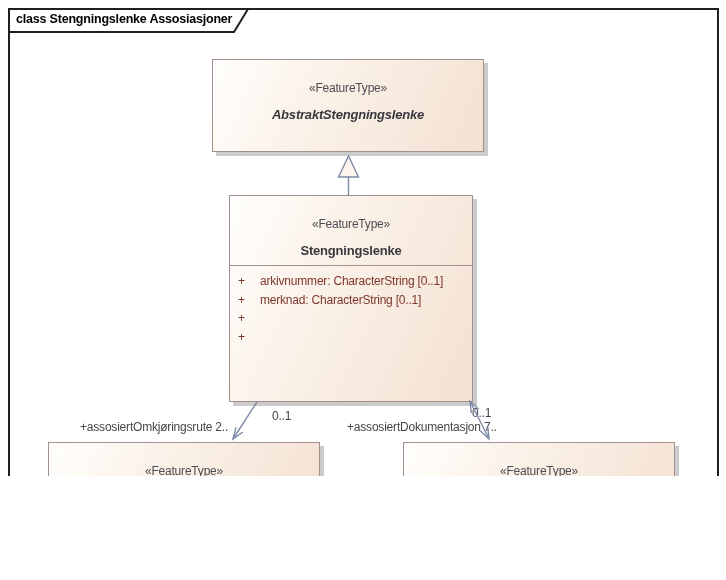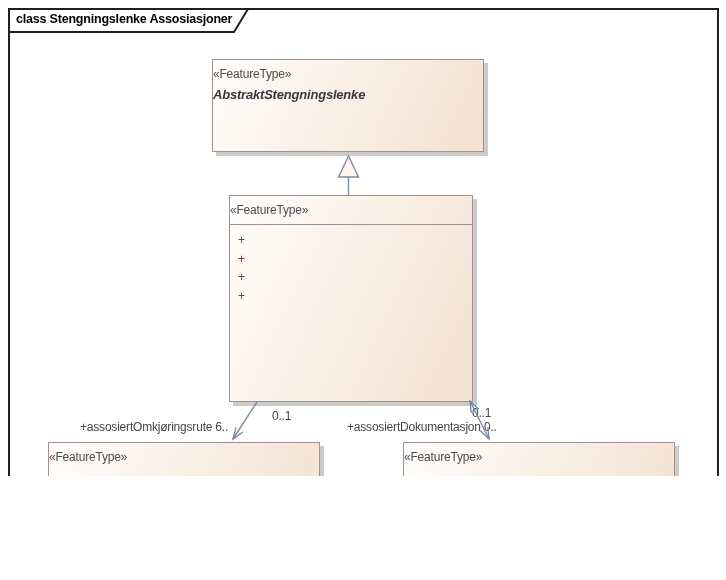--- a/index.html
+++ b/index.html
@@ -17,26 +17,26 @@
     font-size:12.5px; font-weight:bold; color:#000000;
     letter-spacing:-0.2px; white-space:nowrap;
   }
   
   .uml-class {
     position:absolute;
     background:linear-gradient(115deg, #fffefc 0%, #faf0e6 45%, #f3e1d2 100%);
     border:1px solid #a39090;
     box-shadow:4px 4px 0 #cbcbcb;
   }
-  .class-header { padding-top:7px; text-align:left; }
+  .class-header { padding-top:21px; text-align:center; }
   .stereotype {
     display:block; font-size:12px; color:#4c4c52; letter-spacing:-0.2px;
   }
   .class-name {
-    display:block; margin-top:6px; font-size:13px; font-weight:bold;
+    display:block; margin-top:12px; font-size:13px; font-weight:bold;
     color:#38383f; letter-spacing:-0.2px;
   }
   .abstract .class-name { font-style:italic; }
   .compartment-divider { border-top:1px solid #a39090; margin-top:7px; }
   .attributes { padding-top:6px; }
   .attr-row {
     display:flex; font-size:12px; line-height:18.5px; color:#7d362c;
     letter-spacing:-0.2px; white-space:nowrap;
   }
   .attr-vis { width:22px; padding-left:8px; flex:0 0 auto; }
@@ -63,28 +63,31 @@
   <div class="uml-class abstract" style="left:212px;top:59px;width:270px;height:91px;">
     <div class="class-header">
       <span class="stereotype">«FeatureType»</span>
       <span class="class-name">AbstraktStengningslenke</span>
     </div>
   </div>
 
   <div class="uml-class" style="left:229px;top:195px;width:242px;height:205px;">
     <div class="class-header">
       <span class="stereotype">«FeatureType»</span>
+      <span class="class-name">Stengningslenke</span>
     </div>
     <div class="compartment-divider"></div>
     <div class="attributes">
       <div class="attr-row">
         <span class="attr-vis">+</span>
+        <span>arkivnummer: CharacterString [0..1]</span>
       </div>
       <div class="attr-row">
         <span class="attr-vis">+</span>
+        <span>merknad: CharacterString [0..1]</span>
       </div>
       <div class="attr-row">
         <span class="attr-vis">+</span>
       </div>
       <div class="attr-row">
         <span class="attr-vis">+</span>
       </div>
     </div>
   </div>
 
@@ -93,23 +96,23 @@
       <span class="stereotype">«FeatureType»</span>
     </div>
   </div>
 
   <div class="uml-class abstract" style="left:403px;top:442px;width:270px;height:91px;">
     <div class="class-header">
       <span class="stereotype">«FeatureType»</span>
     </div>
   </div>
 
-  <div class="conn-label" style="left:80px;top:420px;">+assosiertOmkjøringsrute 6..</div>
+  <div class="conn-label" style="left:80px;top:420px;">+assosiertOmkjøringsrute 2..</div>
   <div class="conn-label" style="left:272px;top:409px;">0..1</div>
-  <div class="conn-label" style="left:347px;top:420px;">+assosiertDokumentasjon 0..</div>
+  <div class="conn-label" style="left:347px;top:420px;">+assosiertDokumentasjon 7..</div>
   <div class="conn-label" style="left:472px;top:406px;">0..1</div>
 
   <svg id="connectors" width="726" height="580">
 
     <g stroke="#7d8aa6" stroke-width="1.4" fill="none">
       <line x1="348.5" y1="196" x2="348.5" y2="177"></line>
       <polygon points="348.5,156 338.5,177 358.5,177" fill="#fdf5ee"></polygon>
     </g>
 
     <g stroke="#7d8aa6" stroke-width="1.4" fill="none">

